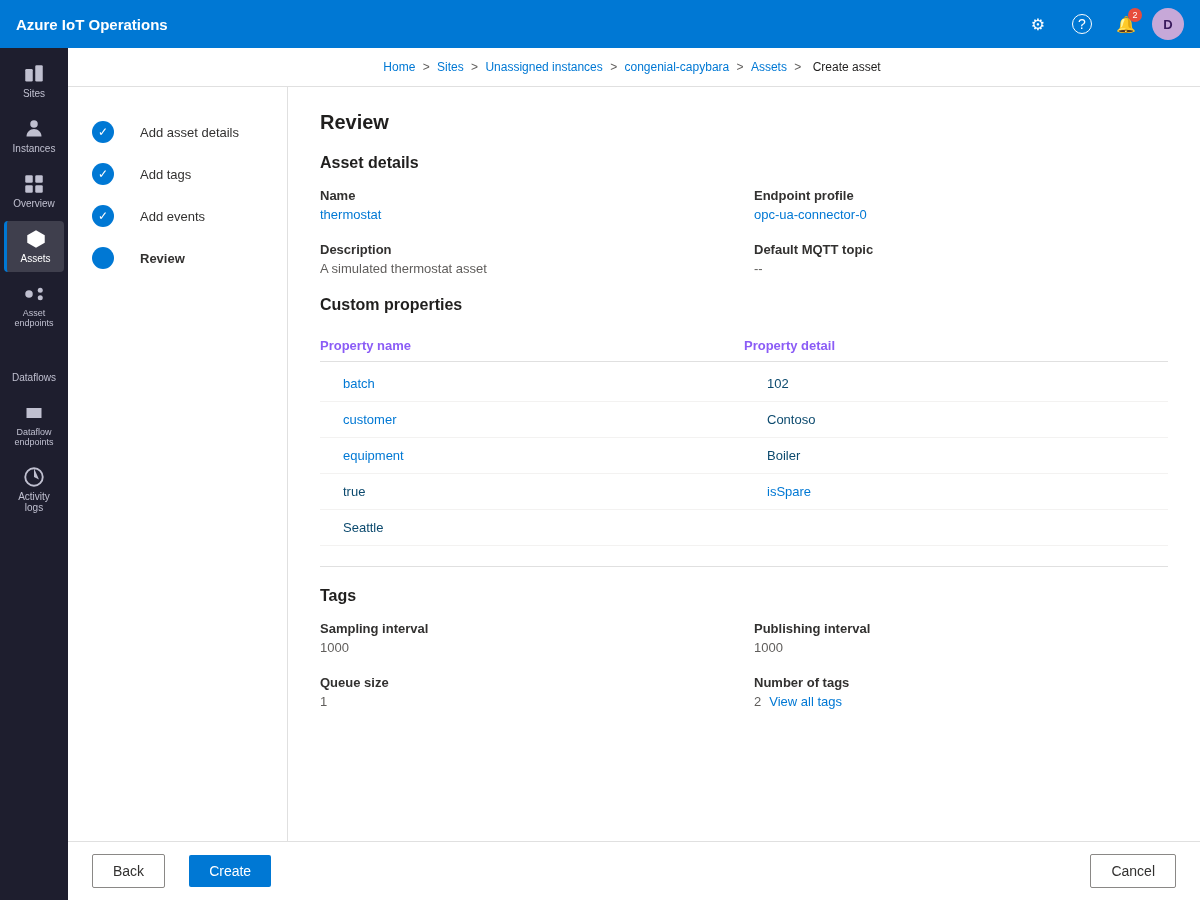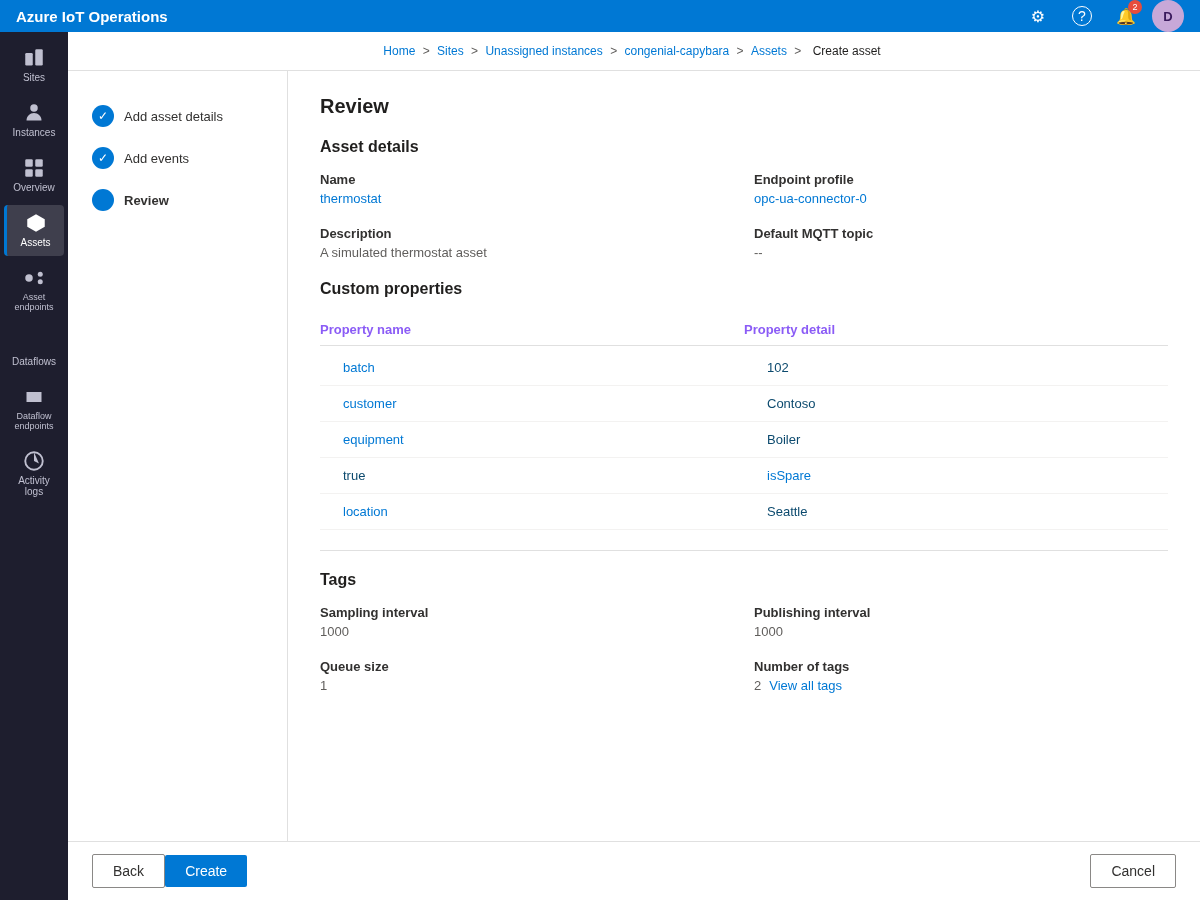--- a/index.html
+++ b/index.html
@@ -2,21 +2,21 @@
 <html><head>
   <meta charset="utf-8">
   <style>
     * { box-sizing: border-box; margin: 0; padding: 0; }
     body { font-family: 'Segoe UI', Arial, sans-serif; font-size: 14px; background: #f3f2f1; display: flex; flex-direction: column; height: 900px; overflow: hidden; }
 
     
     .top-nav {
       background: #0078d4;
       color: white;
-      height: 32px;
+      height: 48px;
       display: flex;
       align-items: center;
       padding: 0 16px;
       flex-shrink: 0;
       z-index: 10;
     }
     .top-nav-title {
       font-size: 15px;
       font-weight: 600;
       color: white;
@@ -139,21 +139,21 @@
     .steps-panel {
       width: 220px;
       background: white;
       border-right: 1px solid #e0e0e0;
       padding: 24px 16px;
       flex-shrink: 0;
     }
     .step-item {
       display: flex;
       align-items: center;
-      gap: 10px;
+      gap: 26px;
       padding: 10px 8px;
       cursor: pointer;
       border-radius: 4px;
       color: #323130;
       font-size: 13px;
     }
     .step-circle {
       width: 22px;
       height: 22px;
       border-radius: 50%;
@@ -248,21 +248,21 @@
     }
     .table-cell.plain { color: #0c4a6e; }
 
     
     .footer-bar {
       background: white;
       border-top: 1px solid #e0e0e0;
       padding: 12px 24px;
       display: flex;
       align-items: center;
-      gap: 0;
+      gap: 24px;
       flex-shrink: 0;
     }
     .btn-primary {
       background: #0078d4;
       color: white;
       border: none;
       padding: 8px 20px;
       border-radius: 2px;
       cursor: pointer;
       font-size: 14px;
@@ -400,20 +400,24 @@
 
     <div class="page-body">
 
       <div class="steps-panel">
         <div class="step-item">
           <div class="step-circle completed"></div>
           <span>Add asset details</span>
         </div>
         <div class="step-item">
           <div class="step-circle completed"></div>
+          <span>Add tags</span>
+        </div>
+        <div class="step-item">
+          <div class="step-circle completed"></div>
           <span>Add events</span>
         </div>
         <div class="step-item">
           <div class="step-circle active" style="background:#0078d4; width:22px; height:22px; border-radius:50%; flex-shrink:0;"></div>
           <span style="font-weight:600;">Review</span>
         </div>
       </div>
 
       <div class="review-panel">
         <h1 class="section-title-main">Review</h1>
@@ -457,21 +461,20 @@
   </div>
             <div class="table-row">
     <div class="table-cell">equipment</div>
     <div class="table-cell plain">Boiler</div>
   </div>
             <div class="table-row">
     <div class="table-cell plain">true</div>
     <div class="table-cell">isSpare</div>
   </div>
             <div class="table-row">
-    <div class="table-cell">location</div>
     <div class="table-cell plain">Seattle</div>
   </div>
           </div>
 
         <hr class="section-divider">
 
         <h2 class="section-title">Tags</h2>
 
         <div class="details-grid">
           <div>

